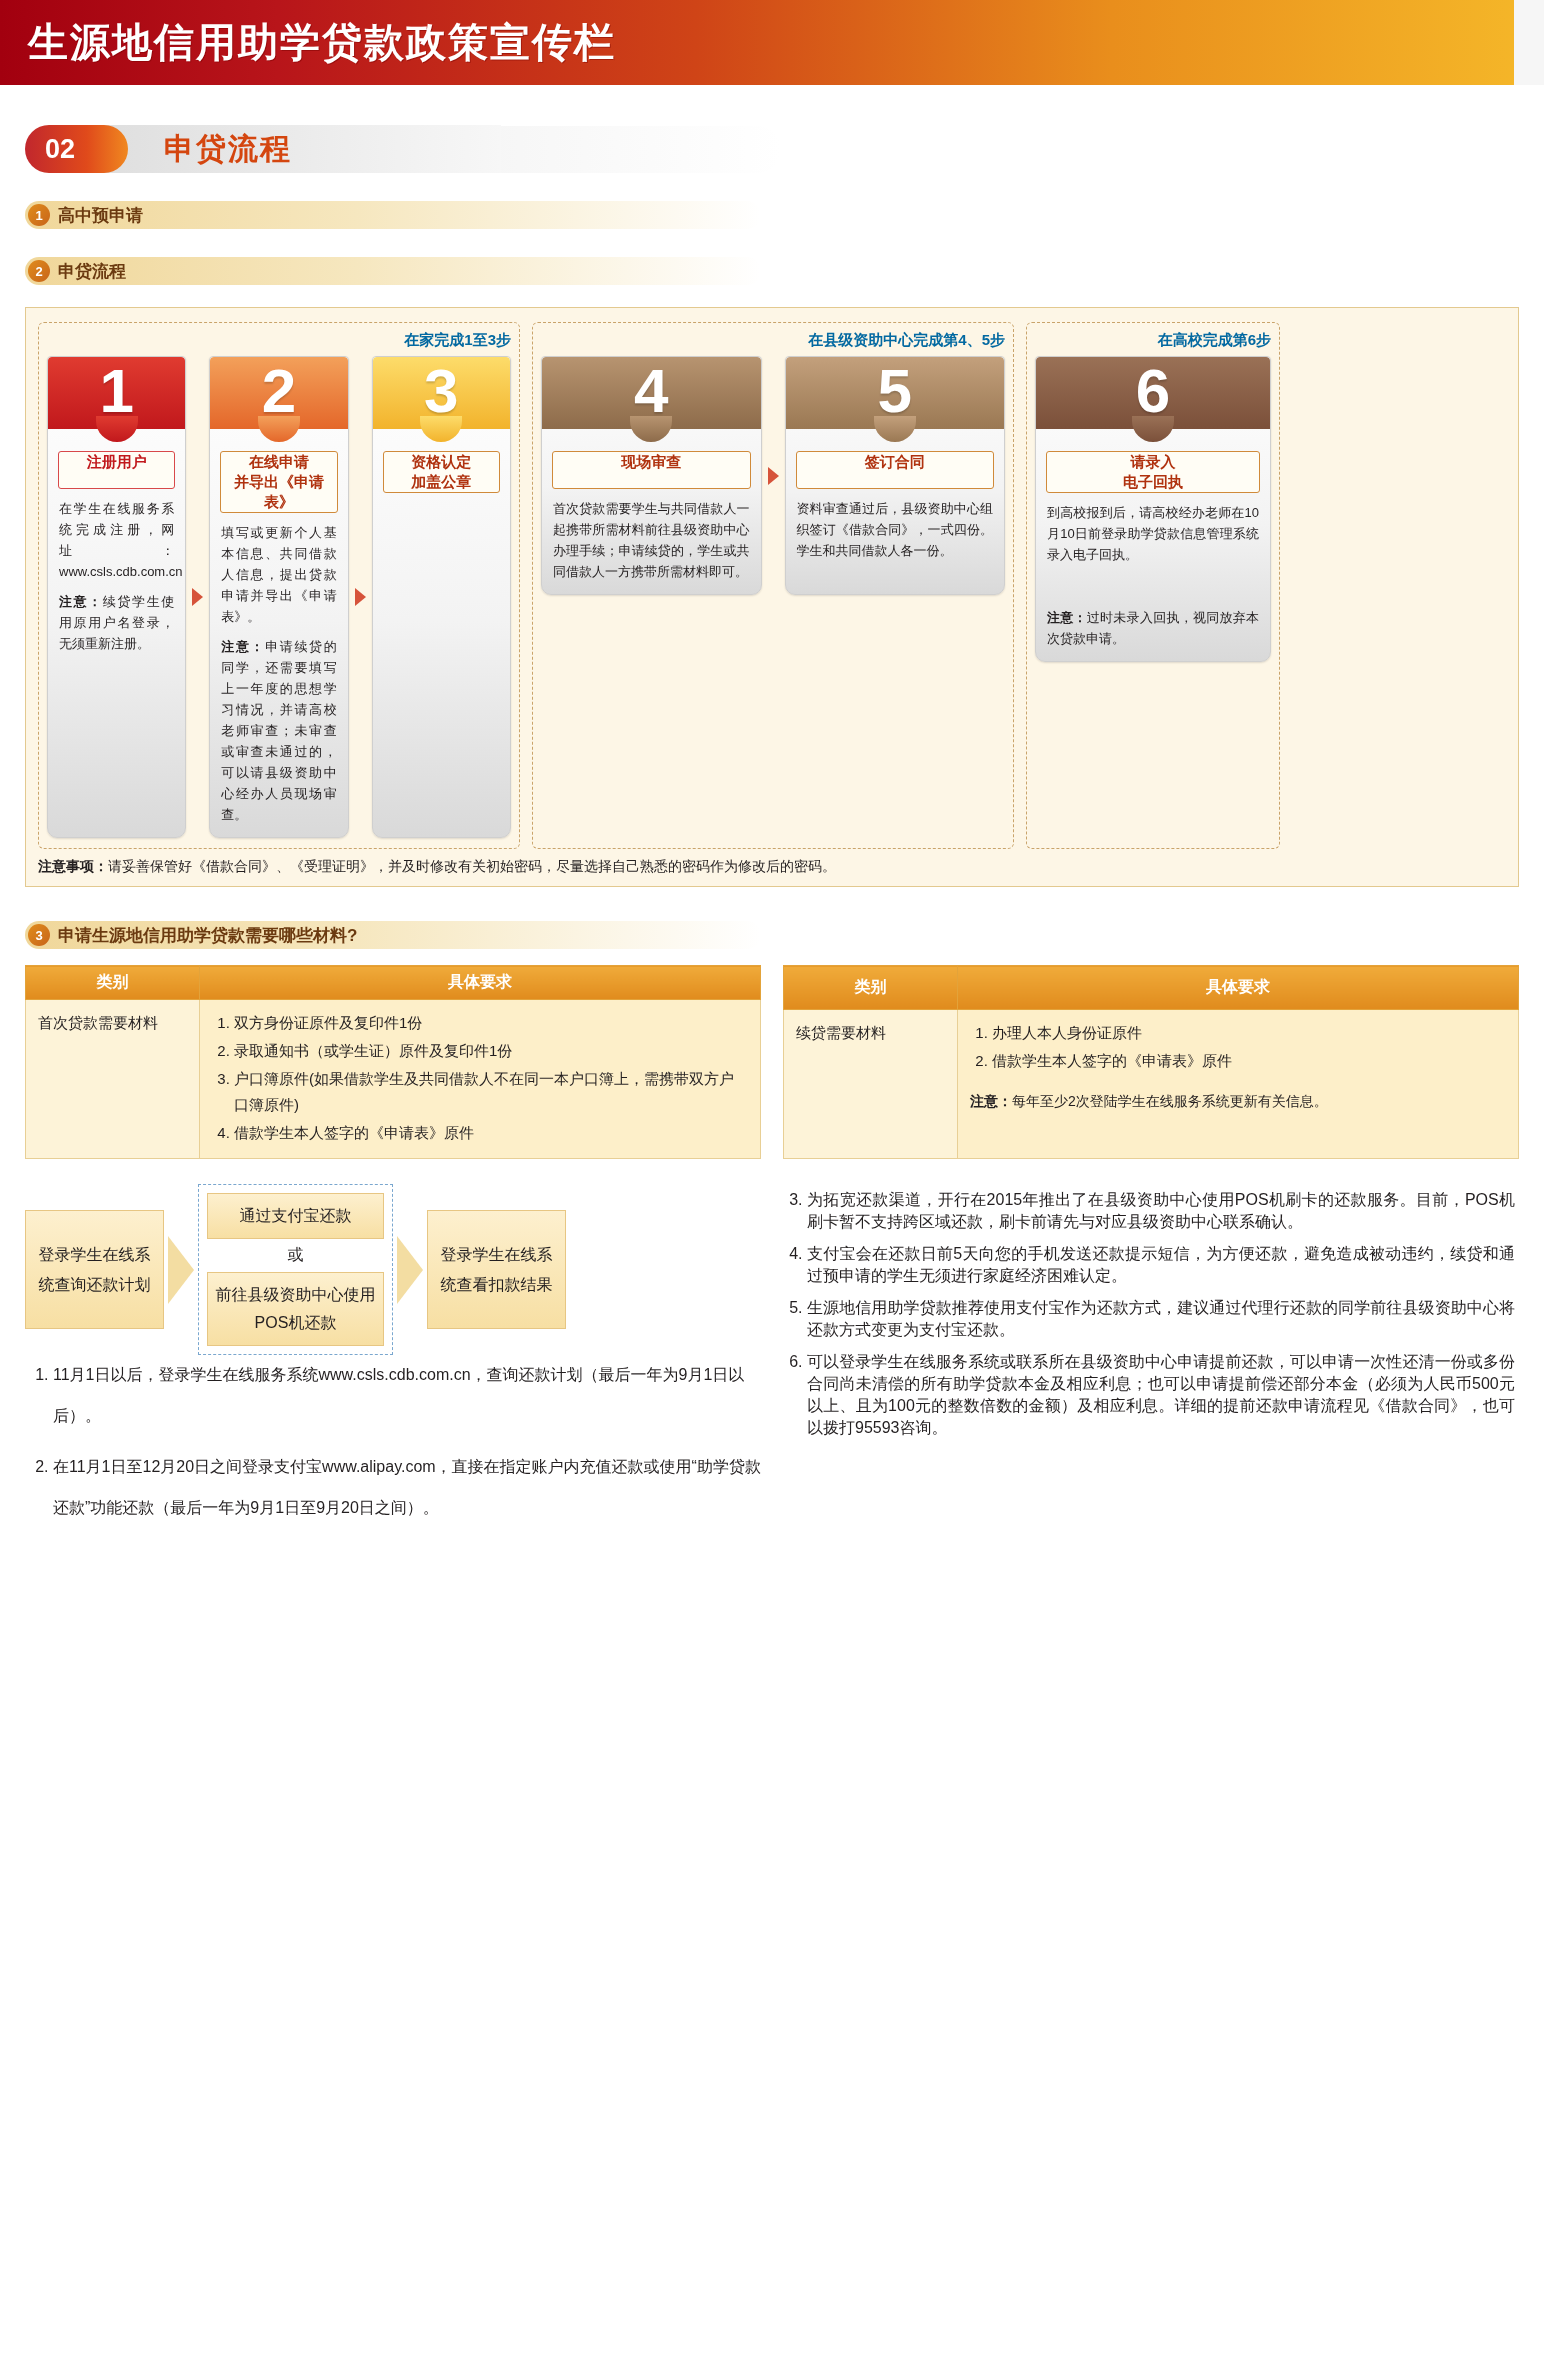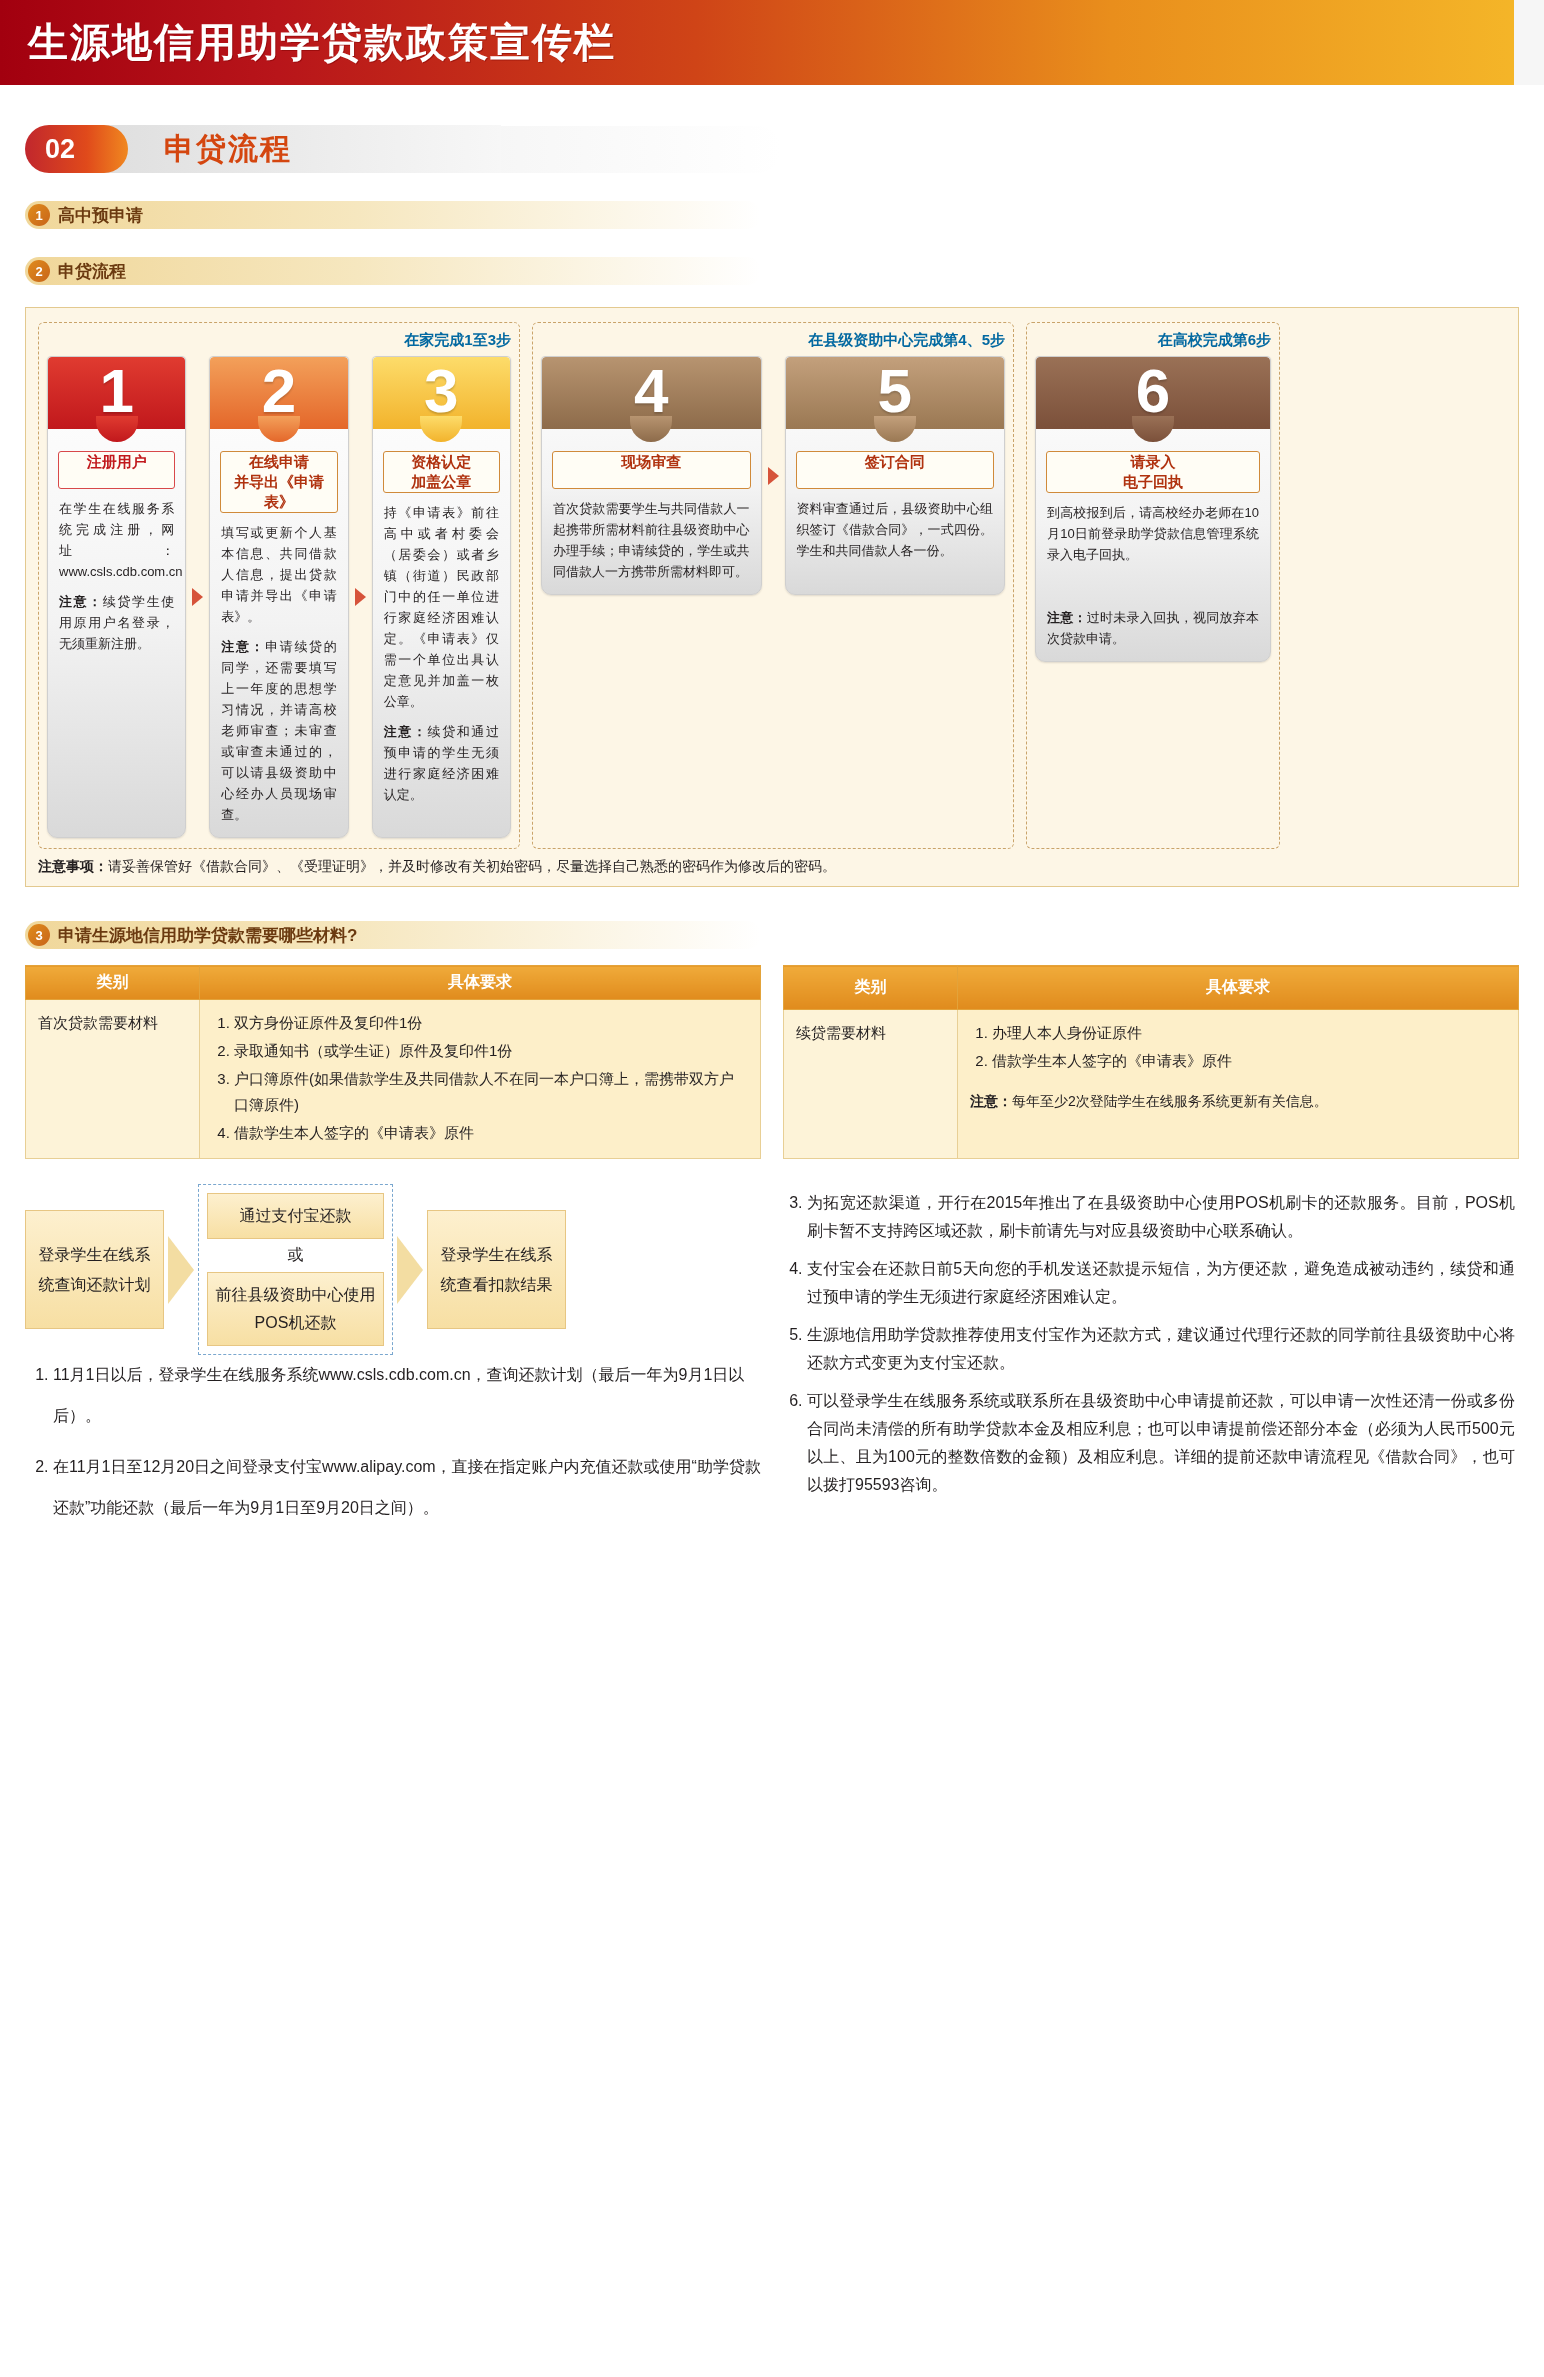--- a/index.html
+++ b/index.html
@@ -160,21 +160,21 @@
               border-left:26px solid #f3dda2; margin:0 4px; }
   .rp-mid { width:195px; border:1px dashed #7aa7cf; padding:8px; }
   .rp-mid .opt {
     background:linear-gradient(180deg,#fdf0cf,#f7dfa3); border:1px solid #e7c683;
     text-align:center; font-size:16px; line-height:28px; padding:8px 4px;
   }
   .rp-mid .or { text-align:center; font-size:16px; padding:6px 0; }
   .rp-list { margin:26px 0 0 4px; font-size:16px; line-height:41px; }
   .rp-list li { margin-bottom:10px; }
   .repay-right { width:736px; padding-top:4px; }
-  .repay-right ol { margin:0; padding-left:28px; font-size:16px; line-height:28px; }
+  .repay-right ol { margin:0; padding-left:28px; font-size:16px; line-height:22px; }
   .repay-right li { margin-bottom:10px; text-align:justify; }
   ol.nums { margin:0; padding-left:28px; }
 </style>
 </head>
 <body>
 
 <div class="page">
 
   <div class="header">
     <h1>生源地信用助学贷款政策宣传栏</h1>
@@ -229,26 +229,20 @@
                 <span class="k">注意：</span><span>申请续贷的同学，还需要填写上一年度的思想学习情况，并请高校老师审查；未审查或审查未通过的，可以请县级资助中心经办人员现场审查。</span>
               </div>
             </div>
           </div>
           <div class="arrow"></div>
           <div class="card c3">
             <div class="numhead">
                 <span>3</span>
               </div>
             <div class="label">资格认定<br>加盖公章</div>
-            <div class="body">
-              <span>持《申请表》前往高中或者村委会（居委会）或者乡镇（街道）民政部门中的任一单位进行家庭经济困难认定。《申请表》仅需一个单位出具认定意见并加盖一枚公章。</span>
-              <div class="note">
-                <span class="k">注意：</span><span>续贷和通过预申请的学生无须进行家庭经济困难认定。</span>
-              </div>
-            </div>
           </div>
         </div>
       </div>
 
       <div class="group g2">
         <div class="group-title">在县级资助中心完成第4、5步</div>
         <div class="cards">
           <div class="card c4" style="width:224px">
             <div class="numhead">
                 <span>4</span>

